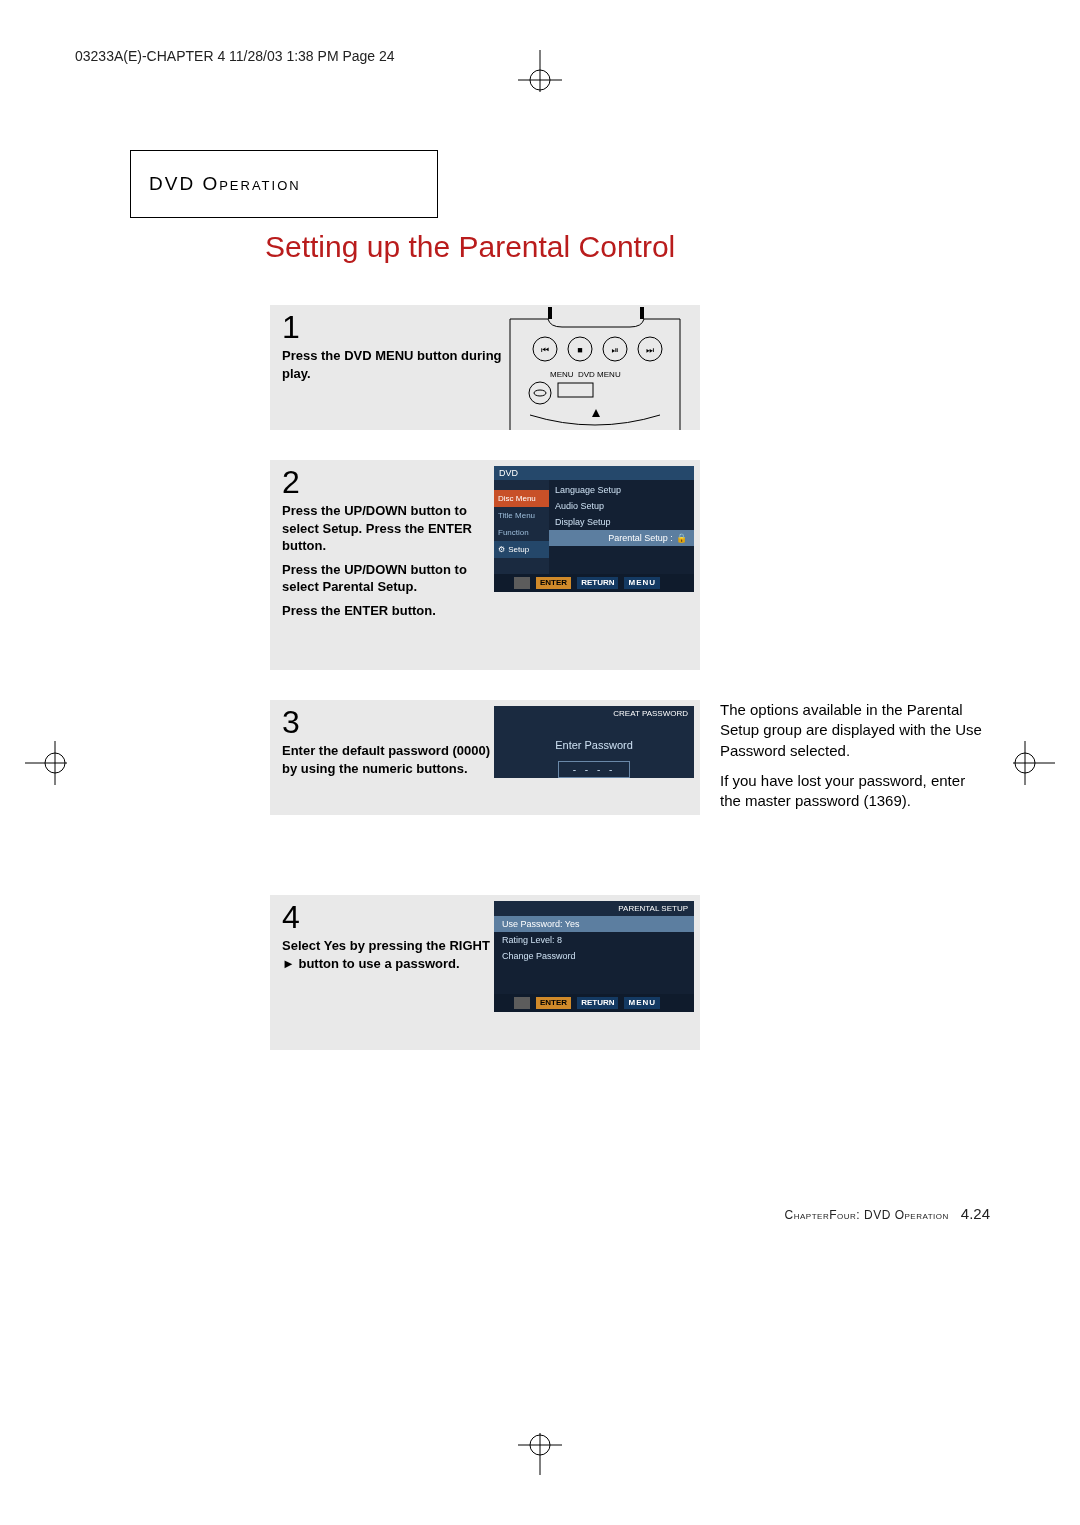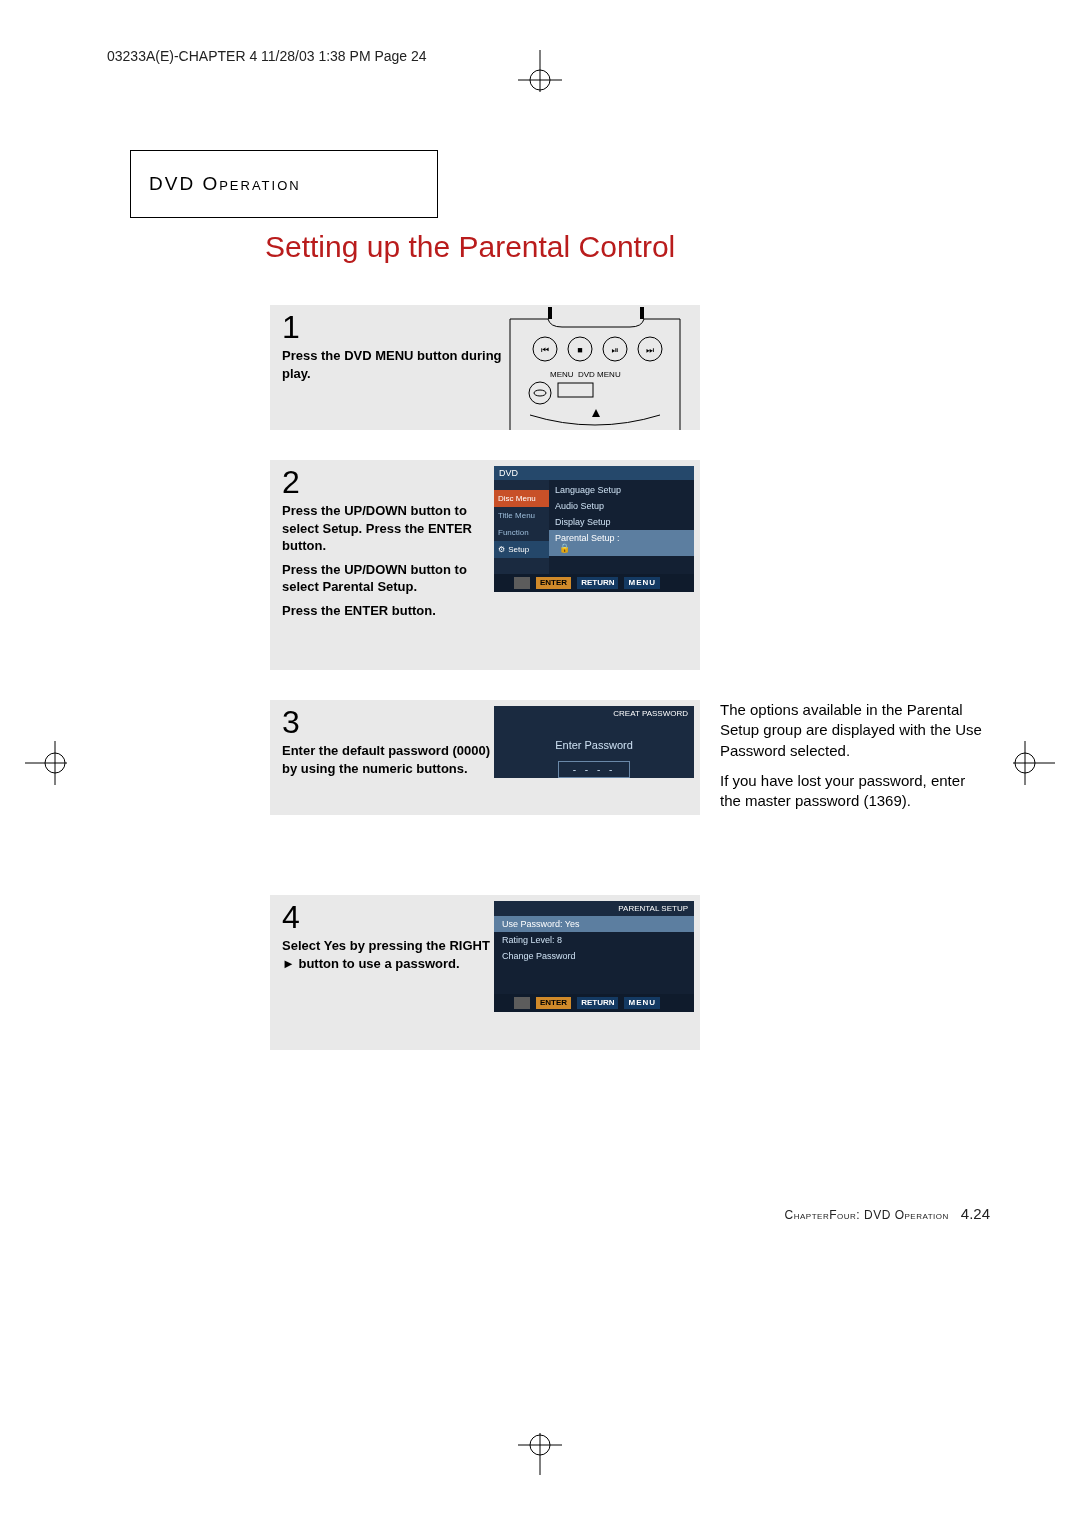--- a/index.html
+++ b/index.html
@@ -13,21 +13,20 @@
     height: 1525px;
     position: relative;
     box-sizing: border-box;
   }
   .print-header {
     position: absolute;
     top: 48px;
     left: 75px;
     font-size: 14px;
     color: #222;
-    margin-left: 32px;
   }
   
   .cropmark {
     position: absolute;
     stroke: #000;
   }
   .cm-top {
     top: 50px; left: 50%; transform: translateX(-50%);
   }
   .cm-bottom {
@@ -156,21 +155,20 @@
   .osd .row {
     padding: 3px 6px;
     font-size: 9px;
     color: #cde0f2;
   }
   .osd .row.sel {
     background: #5c7ea0;
     color: #fff;
     display: flex;
     justify-content: flex-end;
-    flex-direction: column;
   }
   .osd .footer {
     display: flex;
     gap: 6px;
     padding: 3px 20px;
     background: #0f1b2c;
     font-size: 8px;
   }
   .osd .navpad {
     width: 16px; height: 12px; background: #5c5c5c; position: relative;

